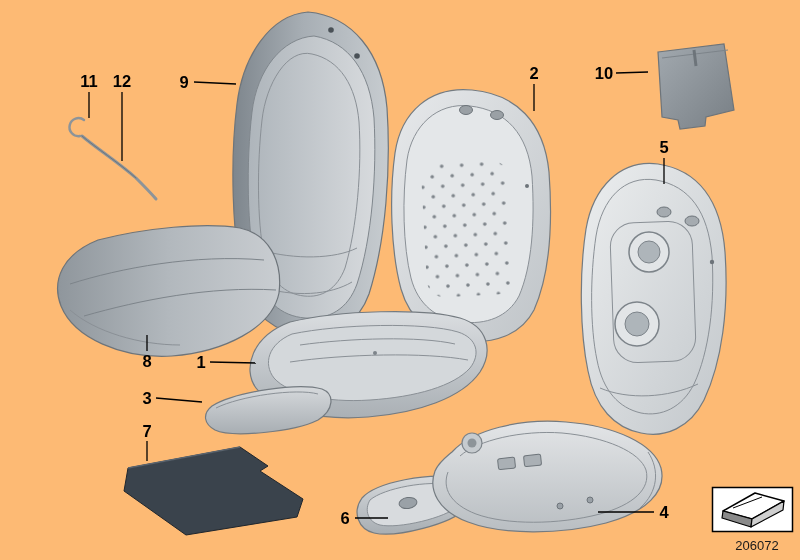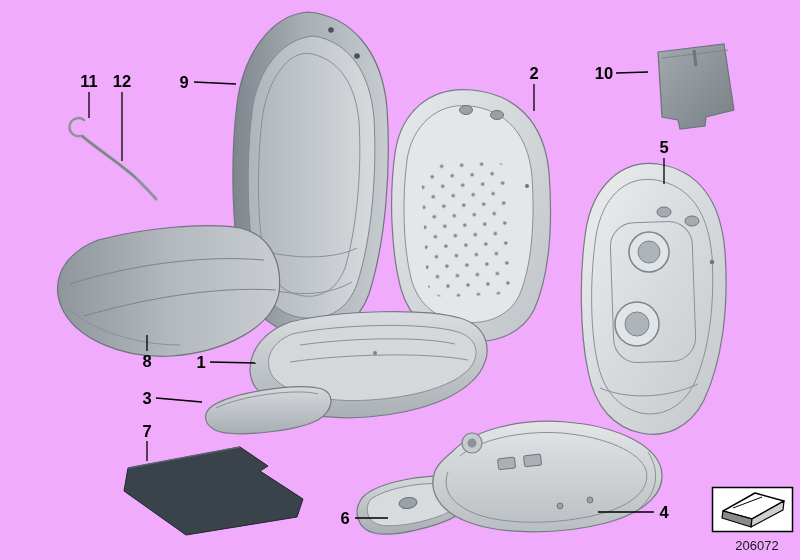--- a/index.html
+++ b/index.html
@@ -1,17 +1,17 @@
 <!DOCTYPE html>
 <html><head>
 <meta charset="utf-8">
 <style>
   html,body{margin:0;padding:0;background:#ffffff;}
   .stage{
-    position:relative;width:800px;height:560px;background:#f0abfc;
+    position:relative;width:800px;height:560px;background:#fdba74;
     overflow:hidden;font-family:"Liberation Sans",sans-serif;
   }
   svg{display:block;}
   .callout{
     font-family:"Liberation Sans",sans-serif;
     font-size:16.5px;font-weight:bold;fill:#000;
   }
   .leader{stroke:#000;stroke-width:1.3;fill:none;}
   .diagnum{font-family:"Liberation Sans",sans-serif;font-size:13px;fill:#1a1a1a;}
   .seam{fill:none;stroke:#8a9096;stroke-width:1;}

